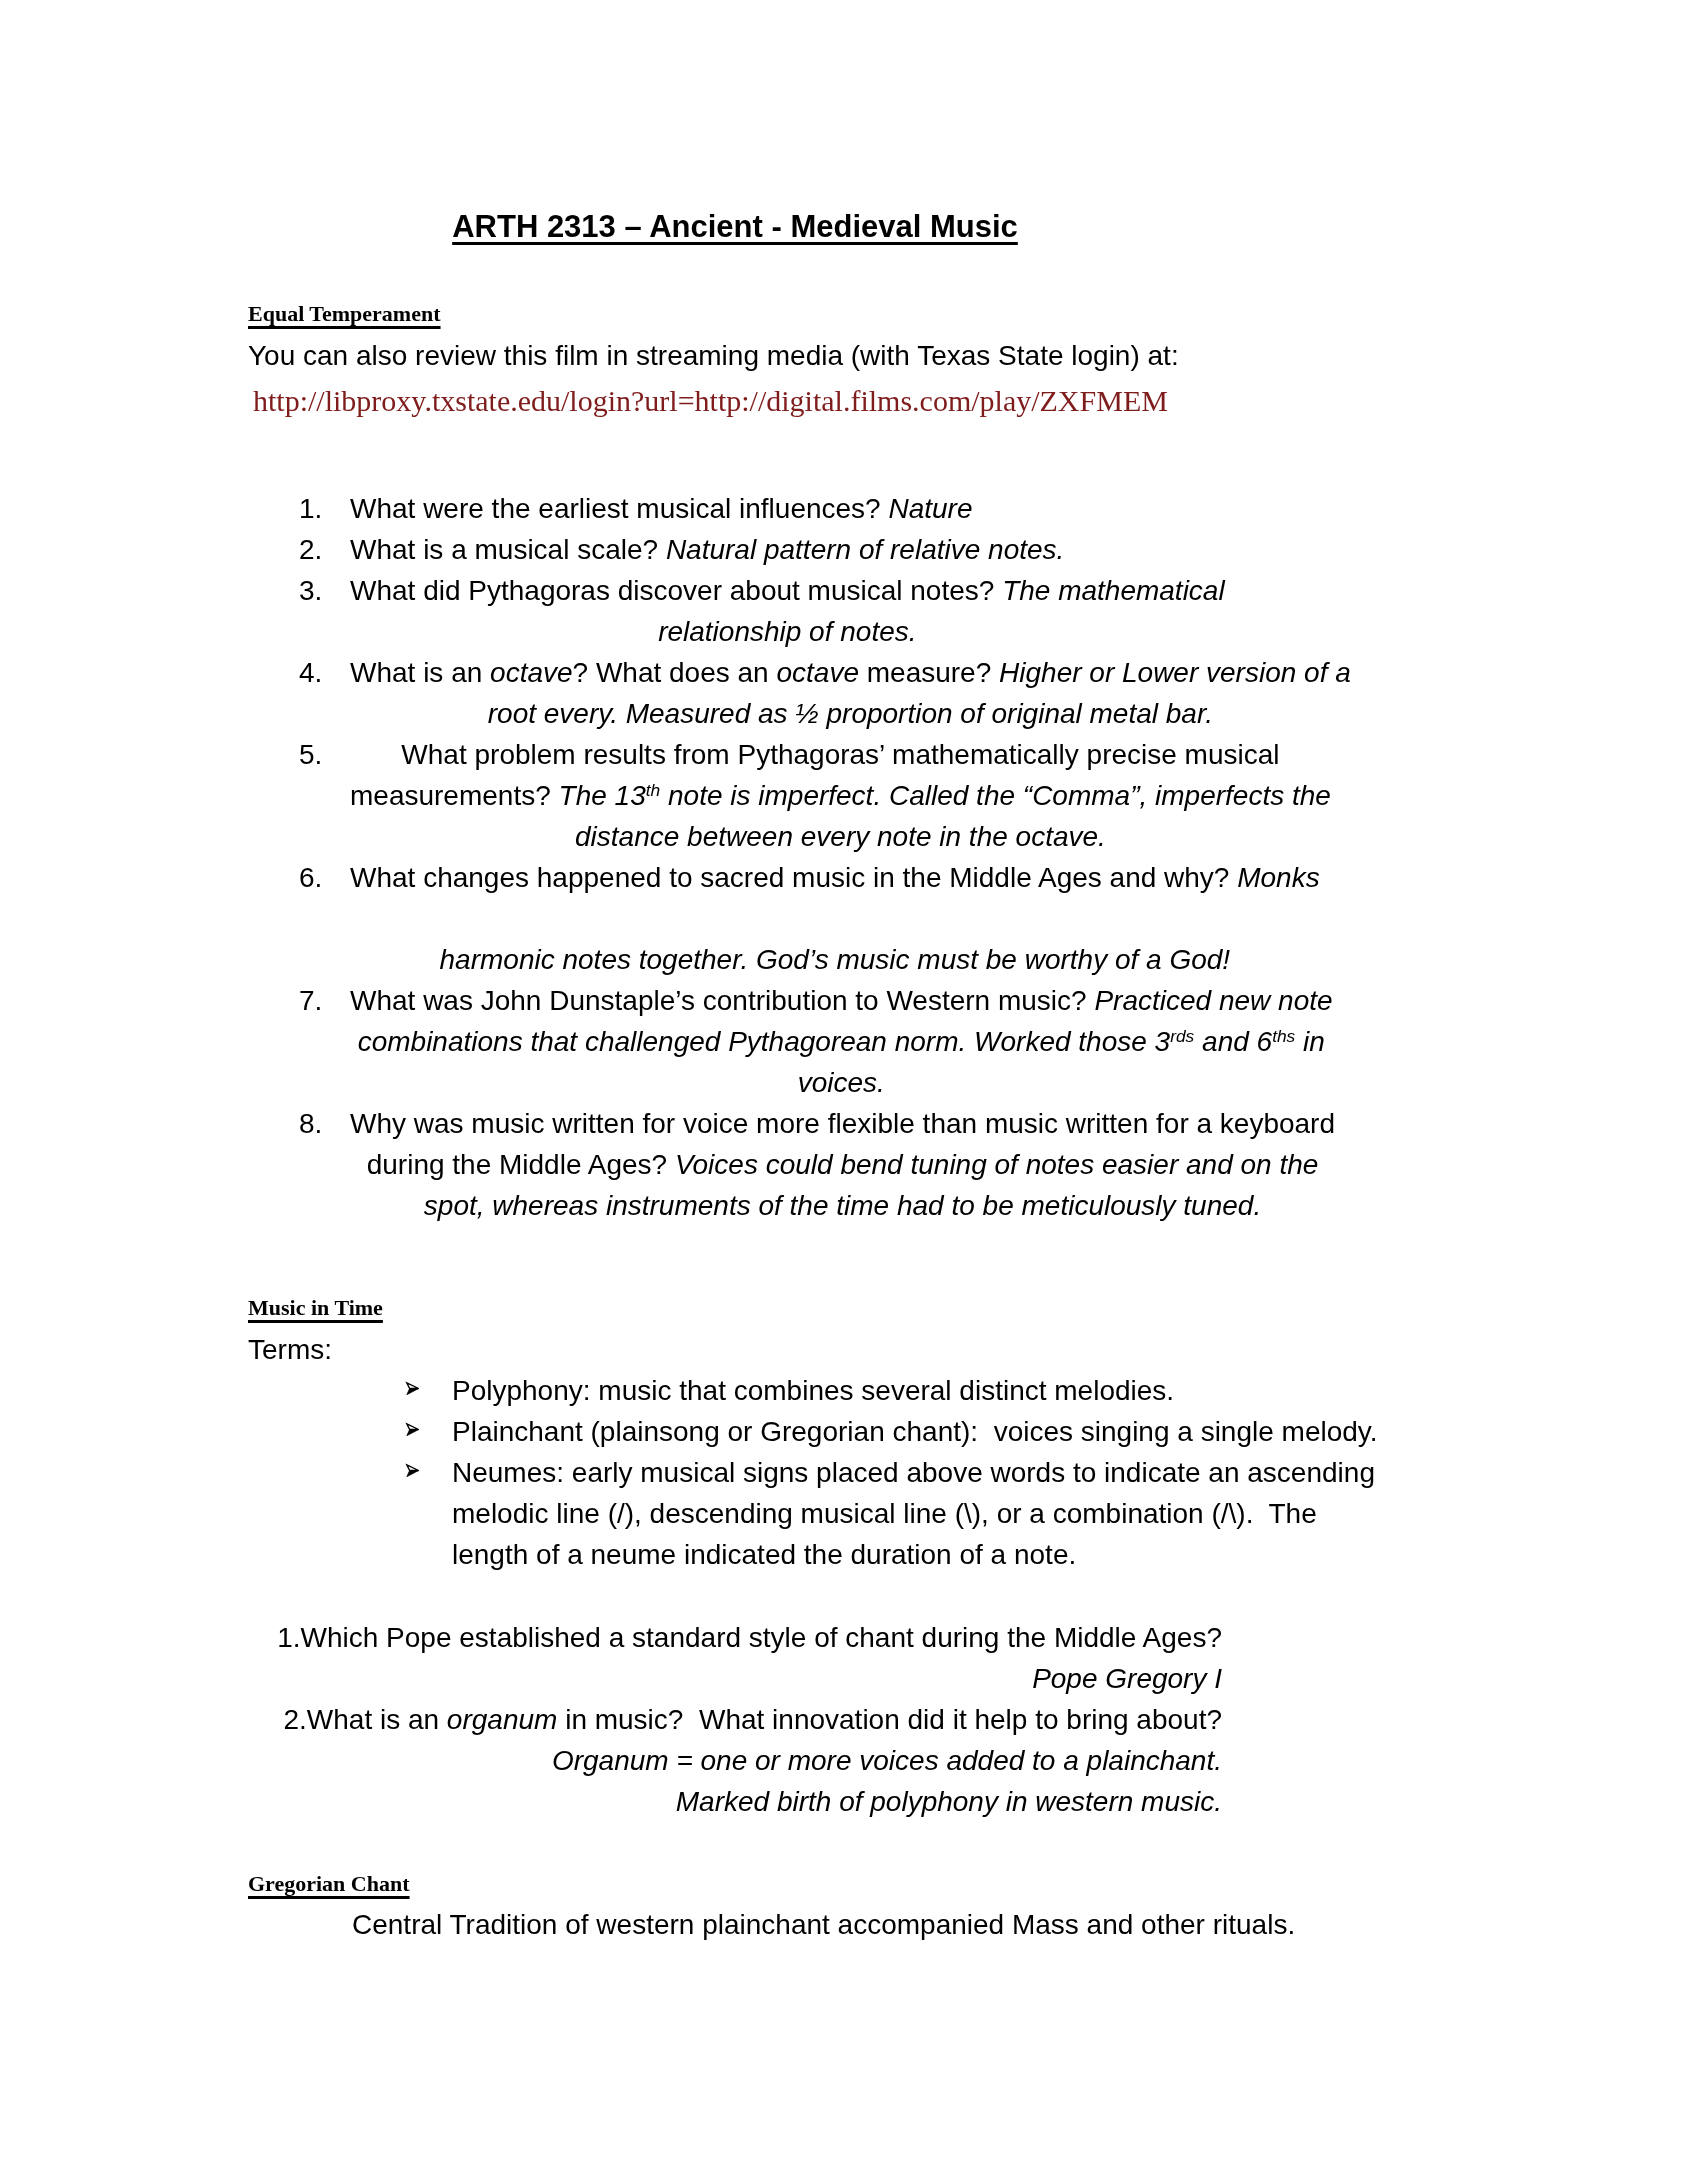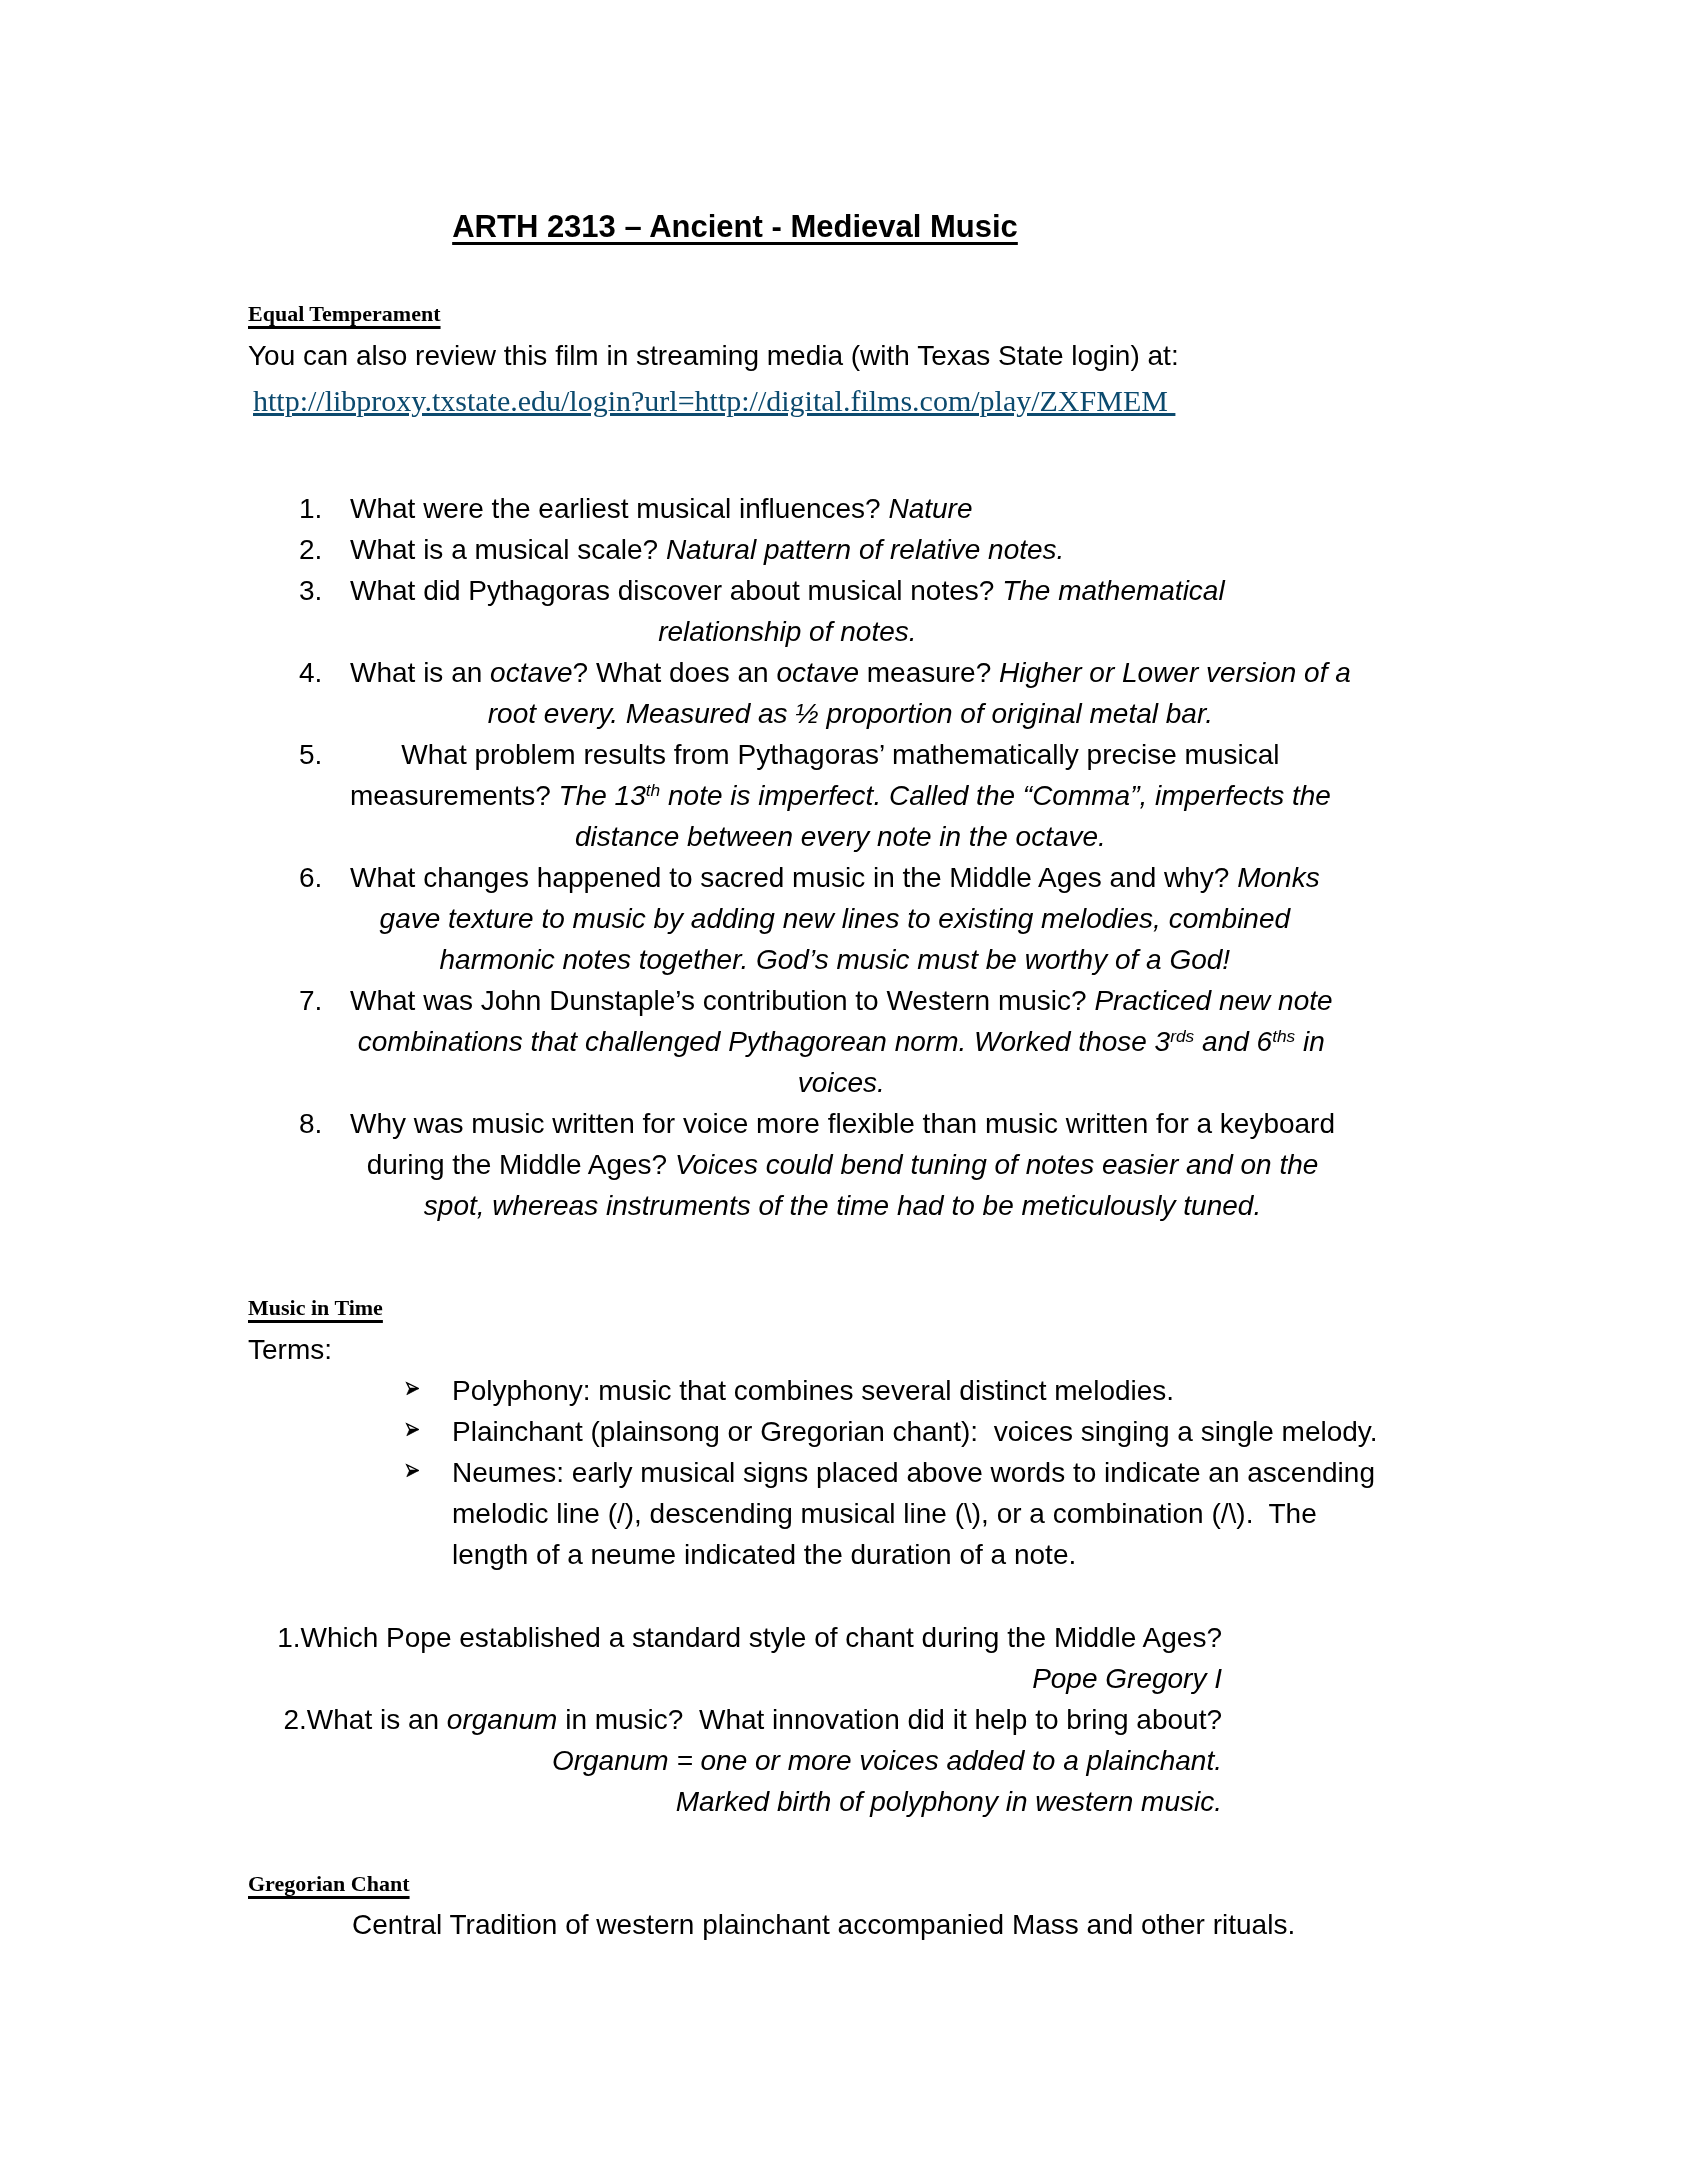--- a/index.html
+++ b/index.html
@@ -28,24 +28,23 @@
     font-weight:bold;font-size:22px;line-height:42px;
     text-decoration:underline;
     text-decoration-thickness:3px;
     text-underline-offset:5px;
     font-family:Liberation Serif, serif;
   }
   .h-et{margin-top:45px;}
   .para{line-height:42px;}
   .linkline{line-height:48px;padding-left:5px;}
   .doclink{
-    color:#0c4a6e;
+    color:#7f1d1d;
     font-family:"Liberation Serif",serif;
     font-size:30px;
-    text-decoration:underline;
     cursor:pointer;
   }
   ol.qlist{list-style:none;margin:62px 0 0 0;padding:0;}
   ol.qlist li{display:flex;margin-left:51px;line-height:41px;}
   .qnum{flex:0 0 51px;}
   .qtext{flex:0 0 auto;text-align:center;}
   .h-mit{margin-top:61px;}
   .terms-label{line-height:41px;}
   ul.terms-list{list-style:none;margin:0;padding:0;}
   ul.terms-list li{display:flex;margin-left:156px;line-height:41px;}
@@ -91,21 +90,21 @@
       <li>
         <span class="qnum">4.</span>
         <div class="qtext"><span>What is an </span><span class="it">octave</span><span>? What does an </span><span class="it">octave</span><span> measure? </span><span class="it">Higher or Lower version of a</span><br><span class="it">root every. Measured as ½ proportion of original metal bar.</span></div>
       </li>
       <li>
         <span class="qnum">5.</span>
         <div class="qtext"><span>What problem results from Pythagoras’ mathematically precise musical</span><br><span>measurements? </span><span class="it">The 13</span><sup class="it">th</sup><span class="it"> note is imperfect. Called the “Comma”, imperfects the</span><br><span class="it">distance between every note in the octave.</span></div>
       </li>
       <li>
         <span class="qnum">6.</span>
-        <div class="qtext"><span>What changes happened to sacred music in the Middle Ages and why? </span><span class="it">Monks</span><br><span class="it">gave texture to music by adding new lines to existing melodies, combined</span><br><span class="it">harmonic notes together. God’s music must be worthy of a God!</span></div>
+        <div class="qtext"><span>What changes happened to sacred music in the Middle Ages and why? </span><span class="it">Monks</span><br><br><span class="it">harmonic notes together. God’s music must be worthy of a God!</span></div>
       </li>
       <li>
         <span class="qnum">7.</span>
         <div class="qtext"><span>What was John Dunstaple’s contribution to Western music? </span><span class="it">Practiced new note</span><br><span class="it">combinations that challenged Pythagorean norm. Worked those 3</span><sup class="it">rds</sup><span class="it"> and 6</span><sup class="it">ths</sup><span class="it"> in</span><br><span class="it">voices.</span></div>
       </li>
       <li>
         <span class="qnum">8.</span>
         <div class="qtext"><span>Why was music written for voice more flexible than music written for a keyboard</span><br><span>during the Middle Ages? </span><span class="it">Voices could bend tuning of notes easier and on the</span><br><span class="it">spot, whereas instruments of the time had to be meticulously tuned.</span></div>
       </li>
     </ol>

